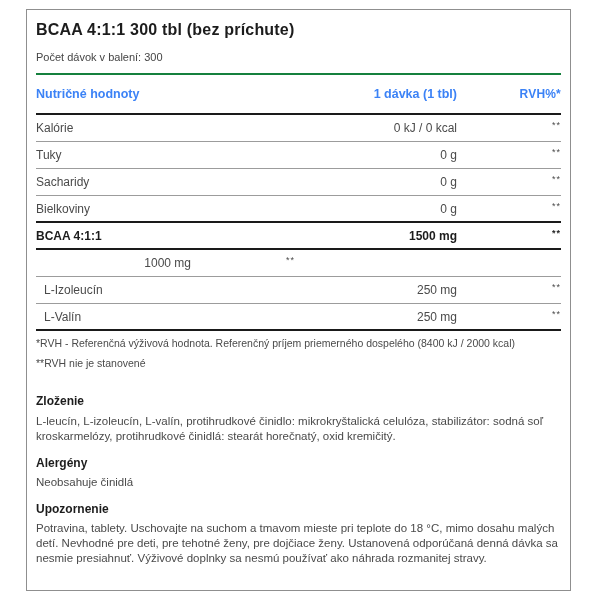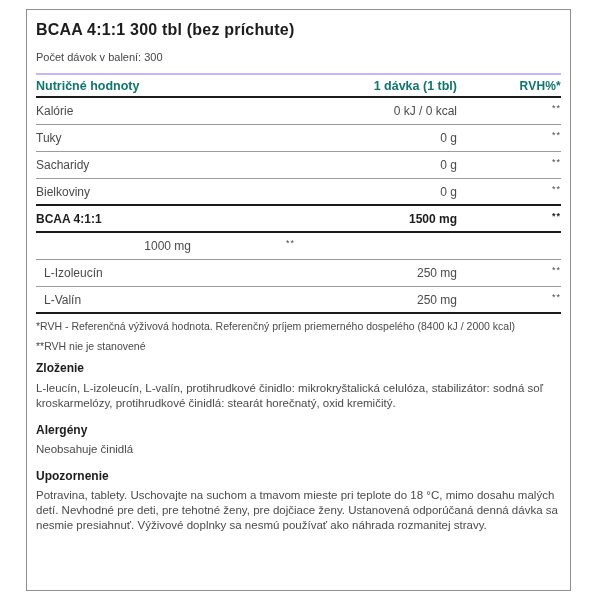--- a/index.html
+++ b/index.html
@@ -34,25 +34,25 @@
   .ntable { margin-top: 7px; }
   .trow {
     display: flex;
     align-items: center;
     height: 27px;
     border-bottom: 1px solid #9c9c9c;
     font-size: 12px;
     color: #4a4a4a;
   }
   .trow.header {
-    height: 25px;
-    border-top: 2px solid #c4b5fd;
+    height: 42px;
+    border-top: 2px solid #15803d;
     border-bottom: 2px solid #1a1a1a;
     font-weight: bold;
-    color: #0f766e;
+    color: #3b82f6;
     font-size: 12.5px;
   }
   .trow.bold {
     font-weight: bold;
     color: #1c1c1c;
   }
   .trow.thick { border-bottom: 2px solid #1a1a1a; }
   .cell-label { flex: 1; text-align: left; }
   .trow.indent .cell-label { padding-left: 8px; }
   .cell-value { width: 155px; text-align: right; }
@@ -71,21 +71,21 @@
     letter-spacing: 0.2px;
   }
   .footnotes { margin-top: 5px; }
   .footnote {
     font-size: 10.5px;
     line-height: 14px;
     color: #4a4a4a;
     margin-bottom: 6px;
     width: 520px;
   }
-  .section { margin-top: 8px; }
+  .section { margin-top: 24px; }
   .section-heading {
     font-size: 12px;
     font-weight: bold;
     color: #1c1c1c;
     margin-bottom: 6px;
   }
   .section-body {
     font-size: 11.5px;
     line-height: 15px;
     color: #4a4a4a;

